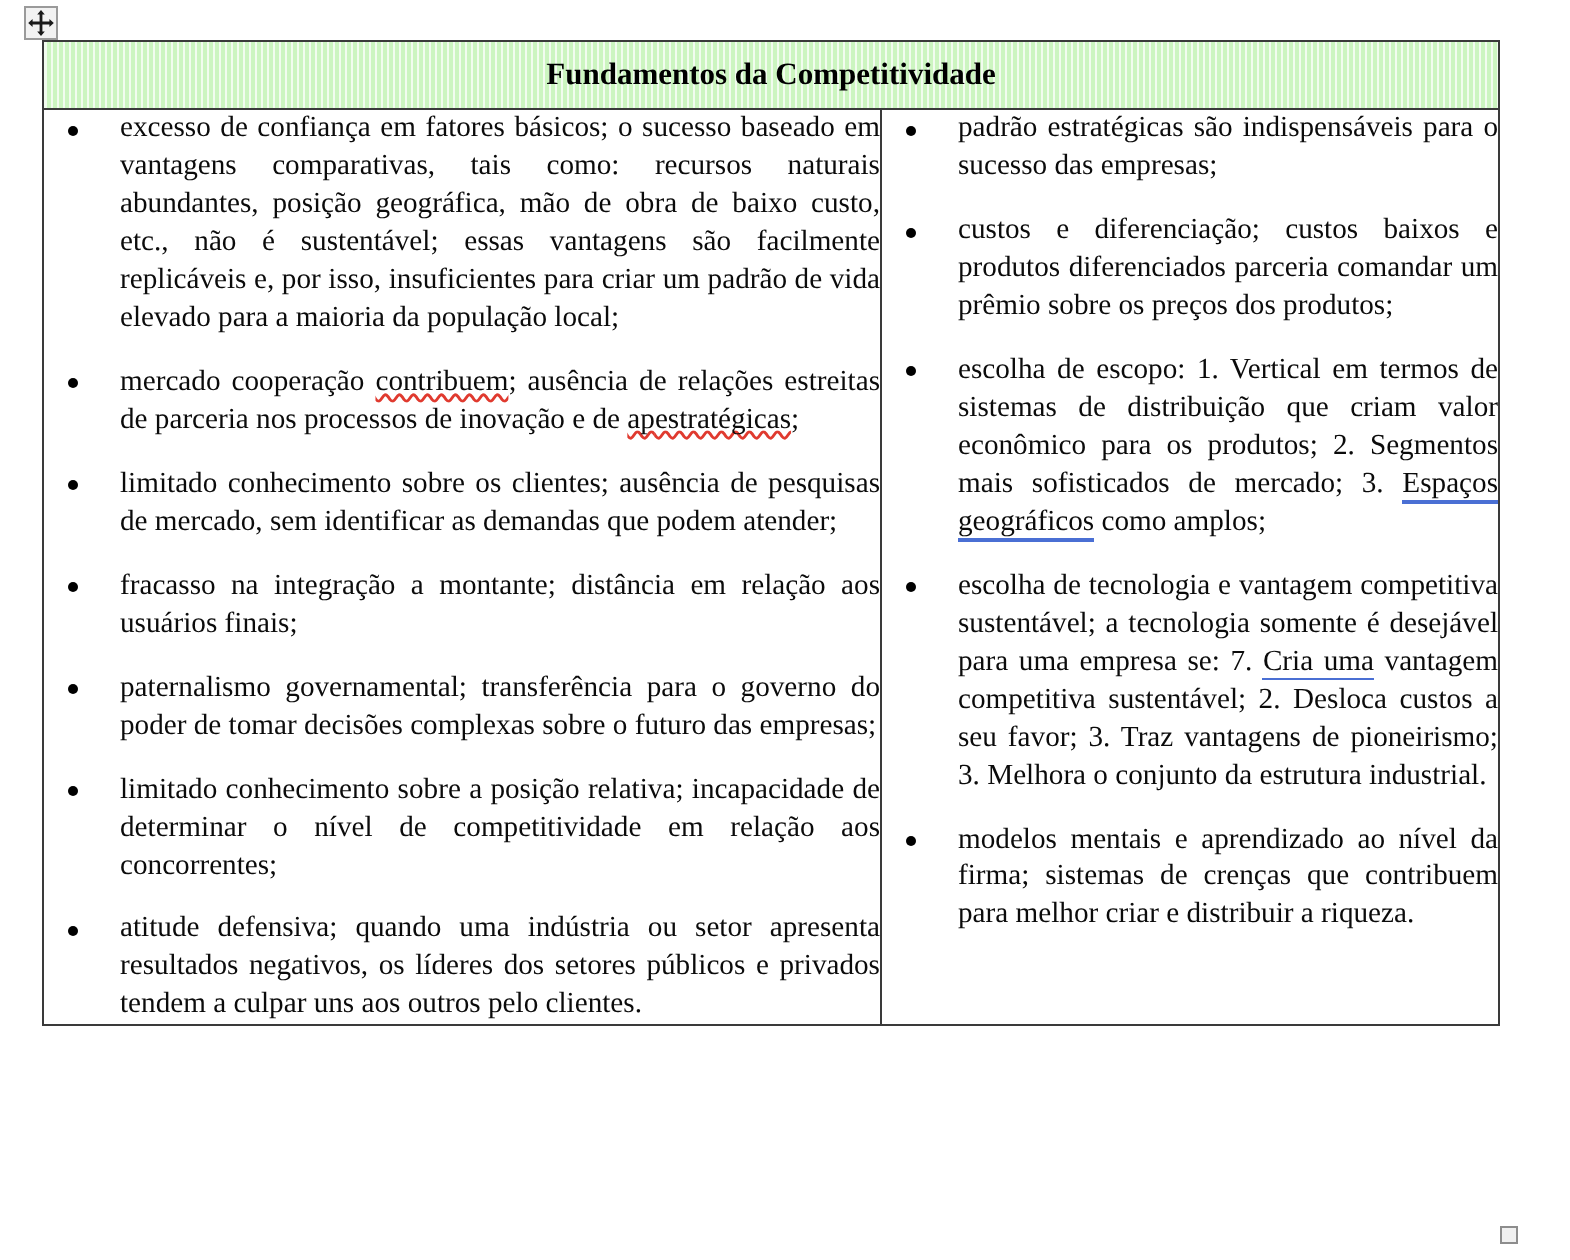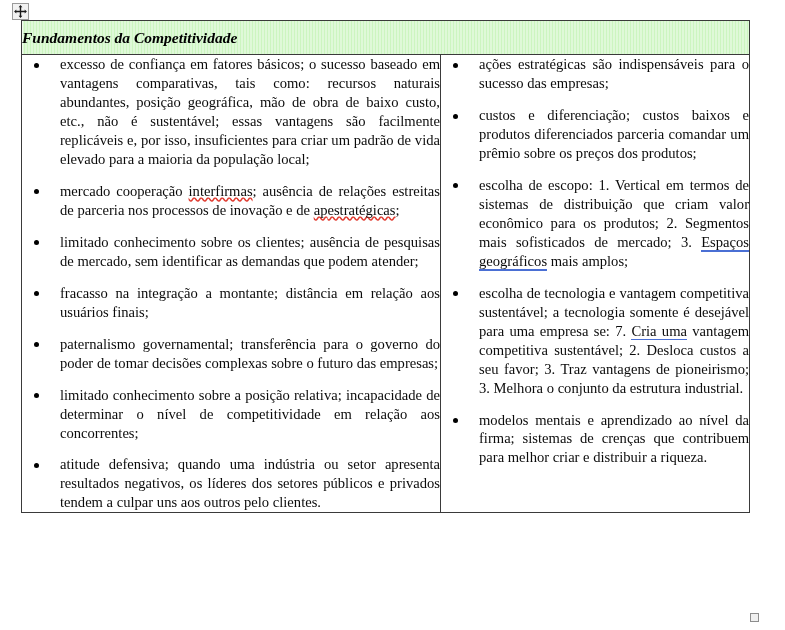--- a/index.html
+++ b/index.html
@@ -46,25 +46,24 @@
 
   
   .hdr-cell {
     background-color: #ccf5c0;
     background-image:
       repeating-linear-gradient(90deg,
         rgba(255,255,255,0.75) 0px,
         rgba(255,255,255,0.75) 1px,
         rgba(255,255,255,0.0) 1px,
         rgba(255,255,255,0.0) 3px);
-    text-align: left;
+    text-align: center;
     font-weight: bold;
     font-size: 15.5px;
     color: #000000;
-    font-style: italic;
   }
   .title-row .hdr-cell { height: 33px; line-height: 33px; }
   .sub-row   .hdr-cell { height: 35px; line-height: 35px; }
 
   
   .body-cell {
     background: #ffffff;
     padding: 9px 11px 9px 6px;
   }
   .col-left  { width: 419px; }
@@ -141,33 +140,33 @@
     <col class="col-right">
   </colgroup>
   <tbody>
     <tr class="title-row">
       <td class="hdr-cell" colspan="2">Fundamentos da Competitividade</td>
     </tr>
     <tr>
       <td class="body-cell">
         <ul class="bullets" id="left-bullets">
             <li><span class="bullet-dot"></span><span><span>excesso de confiança em fatores básicos; o sucesso baseado em vantagens comparativas, tais como: recursos naturais abundantes, posição geográfica, mão de obra de baixo custo, etc., não é sustentável; essas vantagens são facilmente replicáveis e, por isso, insuficientes para criar um padrão de vida elevado para a maioria da população local;</span></span></li>
-            <li><span class="bullet-dot"></span><span><span>mercado cooperação </span><span class="spell">interfirmas</span><span>; ausência de relações estreitas de parceria nos processos de inovação e de </span><span class="spell">ap</span><span class="spell">estratégicas</span><span>;</span></span></li>
+            <li><span class="bullet-dot"></span><span><span>mercado cooperação </span><span class="spell">contribuem</span><span>; ausência de relações estreitas de parceria nos processos de inovação e de </span><span class="spell">ap</span><span class="spell">estratégicas</span><span>;</span></span></li>
             <li><span class="bullet-dot"></span><span><span>limitado conhecimento sobre os clientes; ausência de pesquisas de mercado, sem identificar as demandas que podem atender;</span></span></li>
             <li><span class="bullet-dot"></span><span><span>fracasso na integração a montante; distância em relação aos usuários finais;</span></span></li>
             <li><span class="bullet-dot"></span><span><span>paternalismo governamental; transferência para o governo do poder de tomar decisões complexas sobre o futuro das empresas;</span></span></li>
             <li><span class="bullet-dot"></span><span><span>limitado conhecimento sobre a posição relativa; incapacidade de determinar o nível de competitividade em relação aos concorrentes;</span></span></li>
             <li><span class="bullet-dot"></span><span><span>atitude defensiva; quando uma indústria ou setor apresenta resultados negativos, os líderes dos setores públicos e privados tendem a culpar uns aos outros pelo clientes.</span></span></li>
           </ul>
       </td>
       <td class="body-cell col-right-cell">
         <ul class="bullets col-right-list" id="right-bullets">
-            <li><span class="bullet-dot"></span><span><span>ações estratégicas são indispensáveis para o sucesso das empresas;</span></span></li>
+            <li><span class="bullet-dot"></span><span><span>padrão estratégicas são indispensáveis para o sucesso das empresas;</span></span></li>
             <li><span class="bullet-dot"></span><span><span>custos e diferenciação; custos baixos e produtos diferenciados parceria comandar um prêmio sobre os preços dos produtos;</span></span></li>
-            <li><span class="bullet-dot"></span><span><span>escolha de escopo: 1. Vertical em termos de sistemas de distribuição que criam valor econômico para os produtos; 2. Segmentos mais sofisticados de mercado; 3. </span><span class="grammar">Espaços geográficos</span><span> mais amplos;</span></span></li>
+            <li><span class="bullet-dot"></span><span><span>escolha de escopo: 1. Vertical em termos de sistemas de distribuição que criam valor econômico para os produtos; 2. Segmentos mais sofisticados de mercado; 3. </span><span class="grammar">Espaços geográficos</span><span> como amplos;</span></span></li>
             <li><span class="bullet-dot"></span><span><span>escolha de tecnologia e vantagem competitiva sustentável; a tecnologia somente é desejável para uma empresa se: 7. </span><span class="gramline">Cria uma</span><span> vantagem competitiva sustentável; 2. Desloca custos a seu favor; 3. Traz vantagens de pioneirismo; 3. Melhora o conjunto da estrutura industrial.</span></span></li>
             <li><span class="bullet-dot"></span><span><span>modelos mentais e aprendizado ao nível da firma; sistemas de crenças que contribuem para melhor criar e distribuir a riqueza.</span></span></li>
           </ul>
       </td>
     </tr>
   </tbody>
 </table>
 
 <div id="resize-handle"></div>
 

